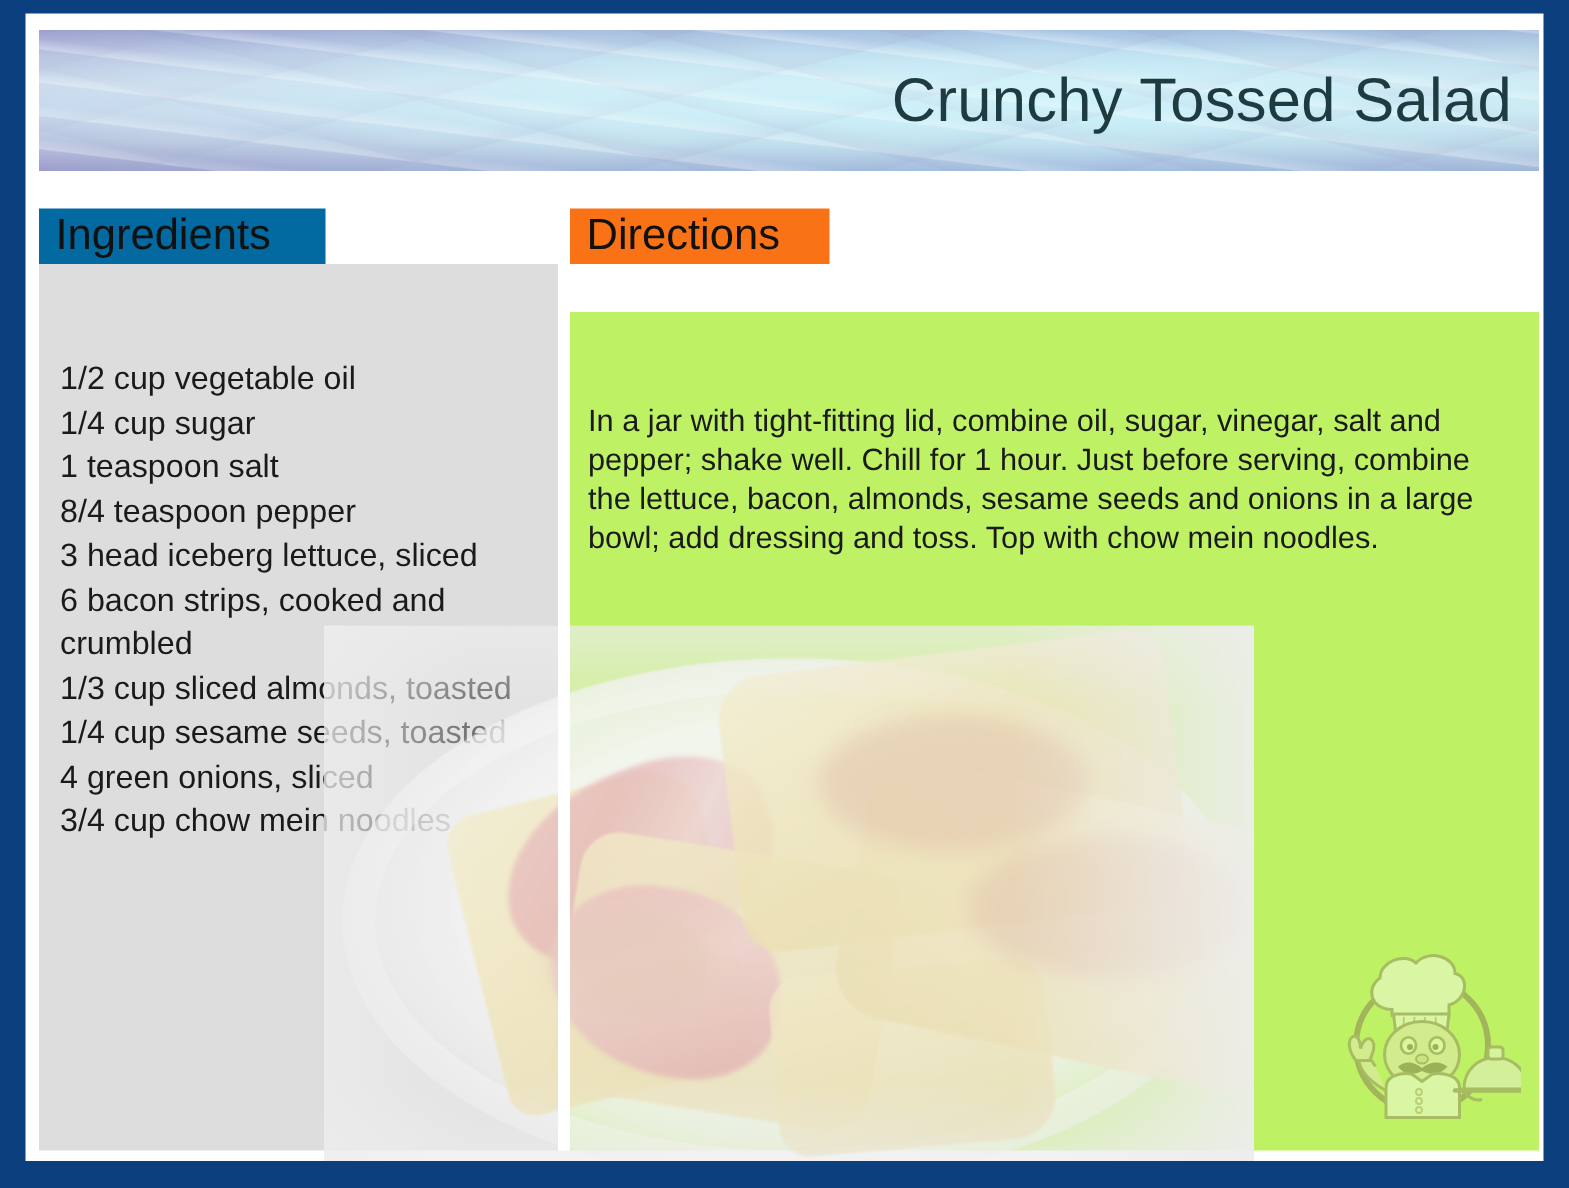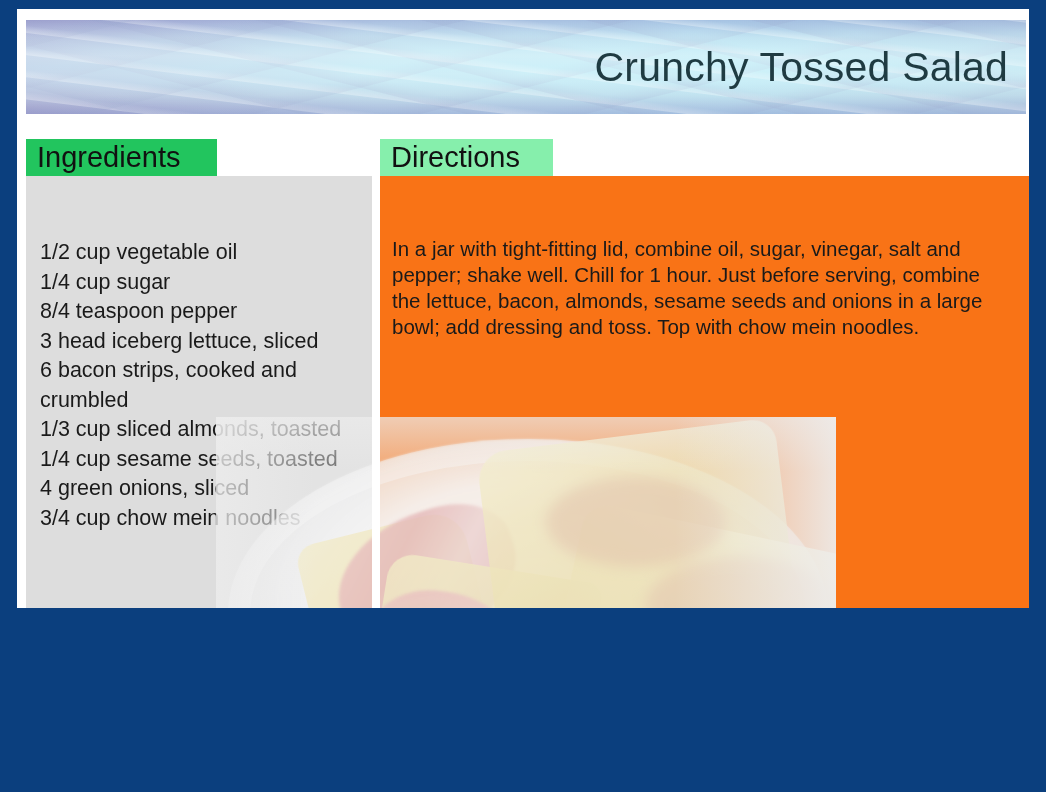--- a/index.html
+++ b/index.html
@@ -16,21 +16,21 @@
     height: 792px;
     box-sizing: border-box;
     background: #0b3f7e;
     overflow: hidden;
   }
   .slide-inner {
     position: absolute;
     left: 17px;
     top: 9px;
     width: 1012px;
-    height: 599px;
+    height: 765px;
     background: #ffffff;
     overflow: hidden;
   }
 
   
   .banner {
     position: absolute;
     left: 9px;
     top: 11px;
     width: 1000px;
@@ -100,38 +100,37 @@
     left: 9px;
     top: 130px;
     width: 1000px;
     height: 628px;
   }
 
   .panel {
     position: absolute;
     top: 37px;
     bottom: 0;
-    padding-left: 11px;
   }
   .panel.left  { left: 0px;   width: 346px; background: #dddddd; }
-  .panel.right { left: 354px; width: 646px; background: #f97316; }
+  .panel.right { left: 354px; width: 646px; background: #bef264; margin-top: 32px; }
 
   .tab {
     position: absolute;
     top: 0;
     height: 37px;
     line-height: 36px;
     font-size: 29px;
     color: #111111;
     padding-left: 11px;
     box-sizing: border-box;
     white-space: nowrap;
   }
-  .tab.left  { left: 0px;   width: 191px; background: #22c55e; }
-  .tab.right { left: 354px; width: 173px; background: #86efac; }
+  .tab.left  { left: 0px;   width: 191px; background: #0369a1; }
+  .tab.right { left: 354px; width: 173px; background: #f97316; }
 
   
   .photo {
     position: absolute;
     left: 190px;
     top: 278px;
     width: 620px;
     height: 390px;
     overflow: hidden;
     pointer-events: none;
@@ -308,20 +307,21 @@
       <div class="banner-fade"></div>
       <div class="banner-title">Crunchy Tossed Salad</div>
     </div>
 
     <div class="panels">
 
       <div class="panel left">
         <div class="ingredients">
           <div>1/2 cup vegetable oil</div>
           <div>1/4 cup sugar</div>
+          <div>1 teaspoon salt</div>
           <div>8/4 teaspoon pepper</div>
           <div>3 head iceberg lettuce, sliced</div>
           <div>6 bacon strips, cooked and crumbled</div>
           <div>1/3 cup sliced almonds, toasted</div>
           <div>1/4 cup sesame seeds, toasted</div>
           <div>4 green onions, sliced</div>
           <div>3/4 cup chow mein noodles</div>
         </div>
       </div>
 

